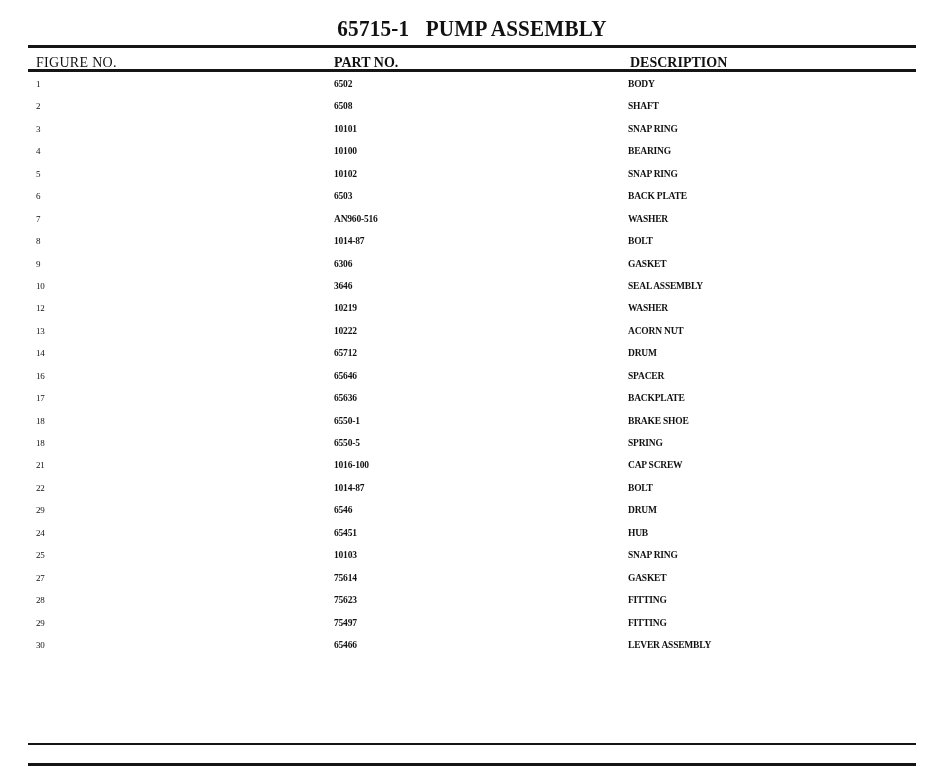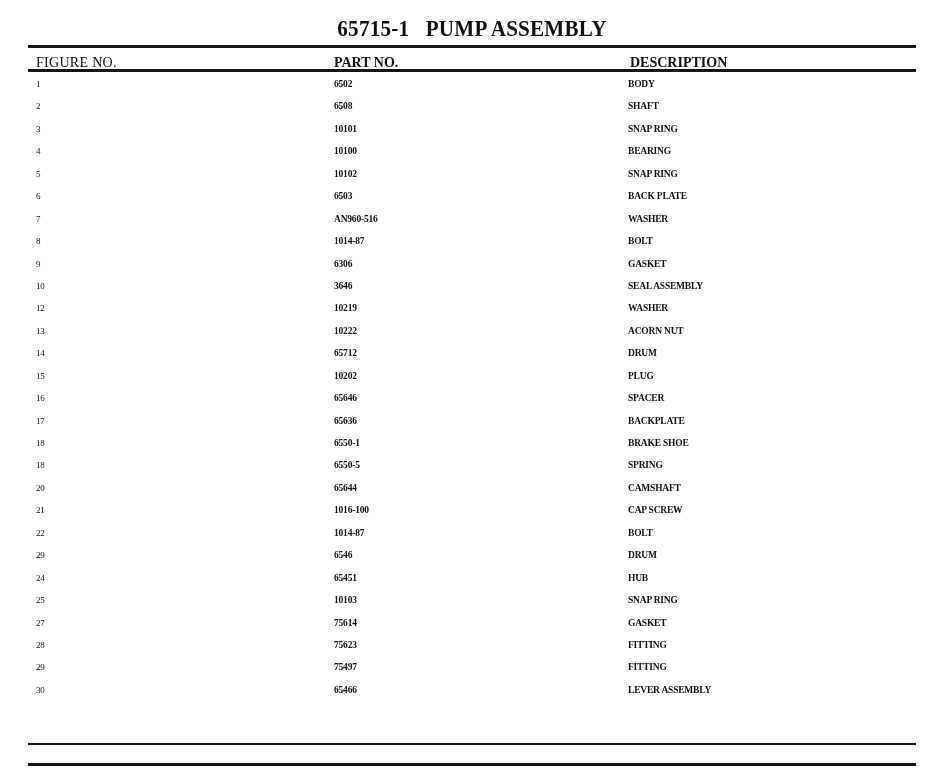--- a/index.html
+++ b/index.html
@@ -153,50 +153,40 @@
       <span class="fig">13</span>
       <span class="part">10222</span>
       <span class="desc">ACORN NUT</span>
     </div>
     <div class="row">
       <span class="fig">14</span>
       <span class="part">65712</span>
       <span class="desc">DRUM</span>
     </div>
     <div class="row">
-      <span class="fig">15</span>
-      <span class="part">10202</span>
-      <span class="desc">PLUG</span>
-    </div>
-    <div class="row">
       <span class="fig">16</span>
       <span class="part">65646</span>
       <span class="desc">SPACER</span>
     </div>
     <div class="row">
       <span class="fig">17</span>
       <span class="part">65636</span>
       <span class="desc">BACKPLATE</span>
     </div>
     <div class="row">
       <span class="fig">18</span>
       <span class="part">6550-1</span>
       <span class="desc">BRAKE SHOE</span>
     </div>
     <div class="row">
       <span class="fig">18</span>
       <span class="part">6550-5</span>
       <span class="desc">SPRING</span>
     </div>
     <div class="row">
-      <span class="fig">20</span>
-      <span class="part">65644</span>
-      <span class="desc">CAMSHAFT</span>
-    </div>
-    <div class="row">
       <span class="fig">21</span>
       <span class="part">1016-100</span>
       <span class="desc">CAP SCREW</span>
     </div>
     <div class="row">
       <span class="fig">22</span>
       <span class="part">1014-87</span>
       <span class="desc">BOLT</span>
     </div>
     <div class="row">

